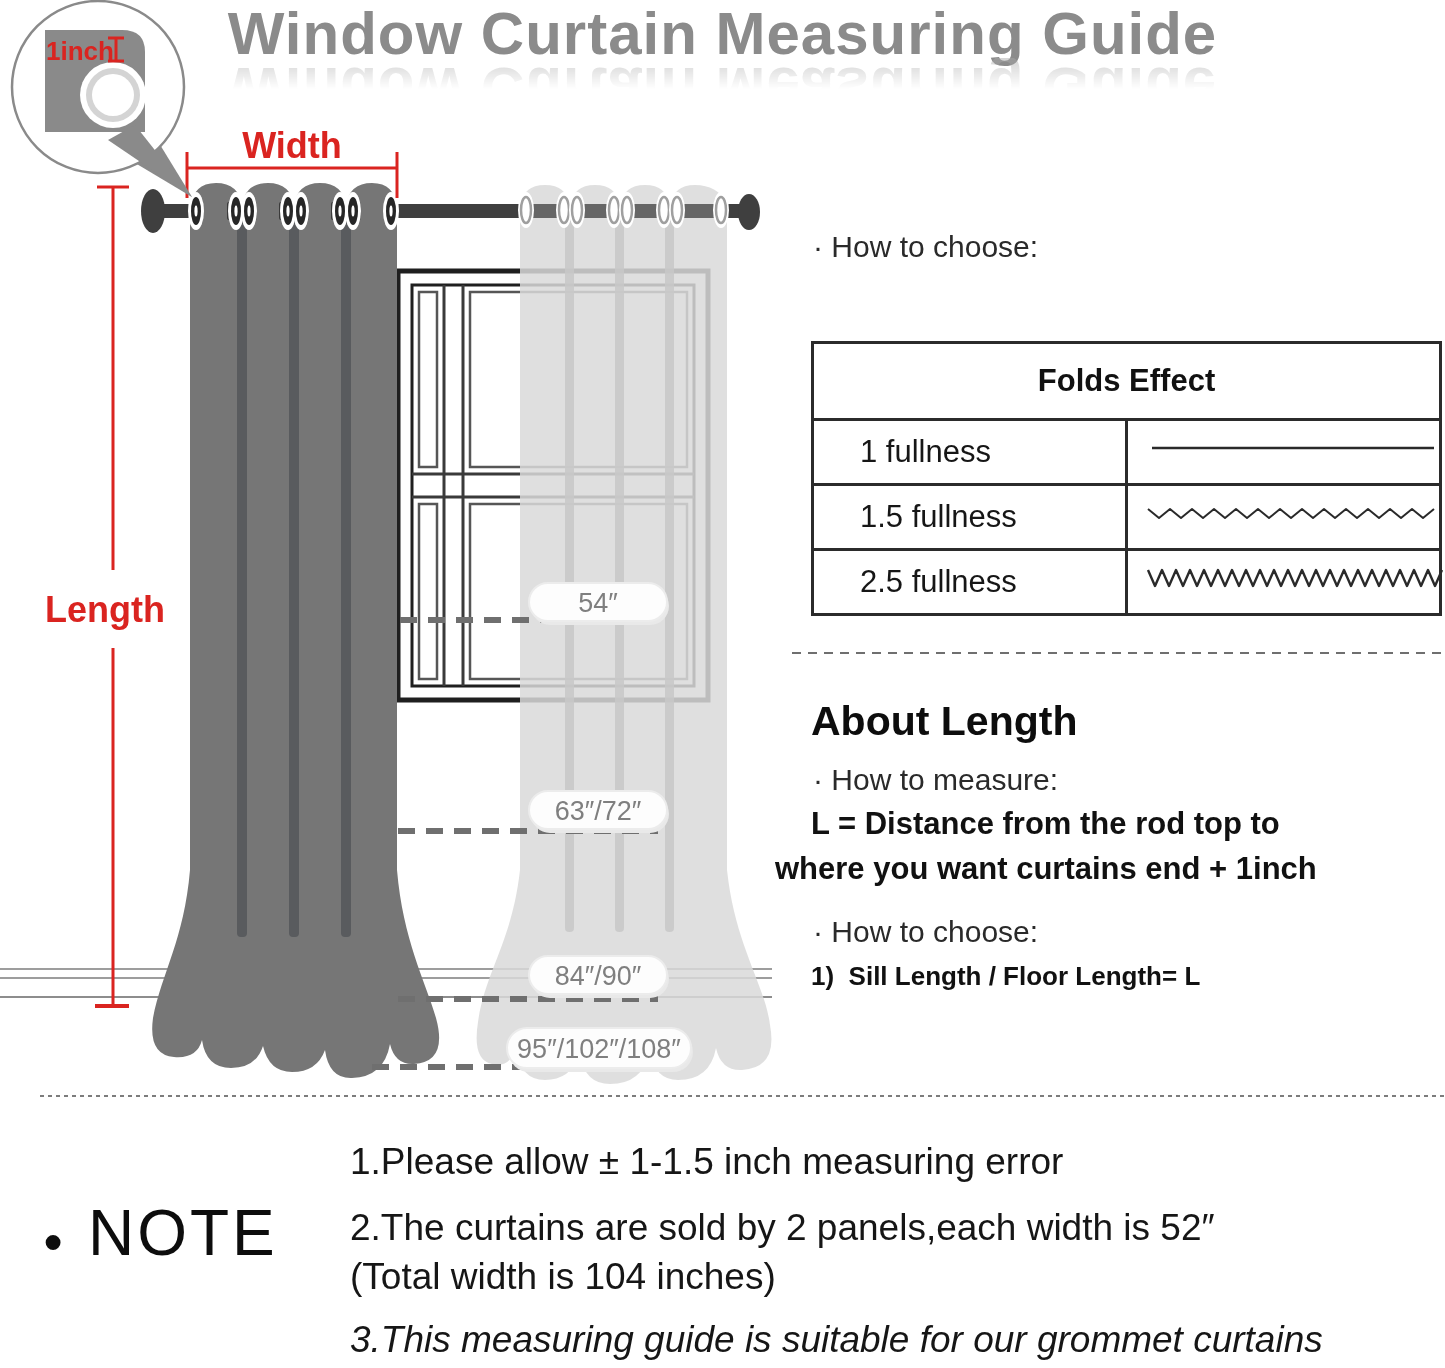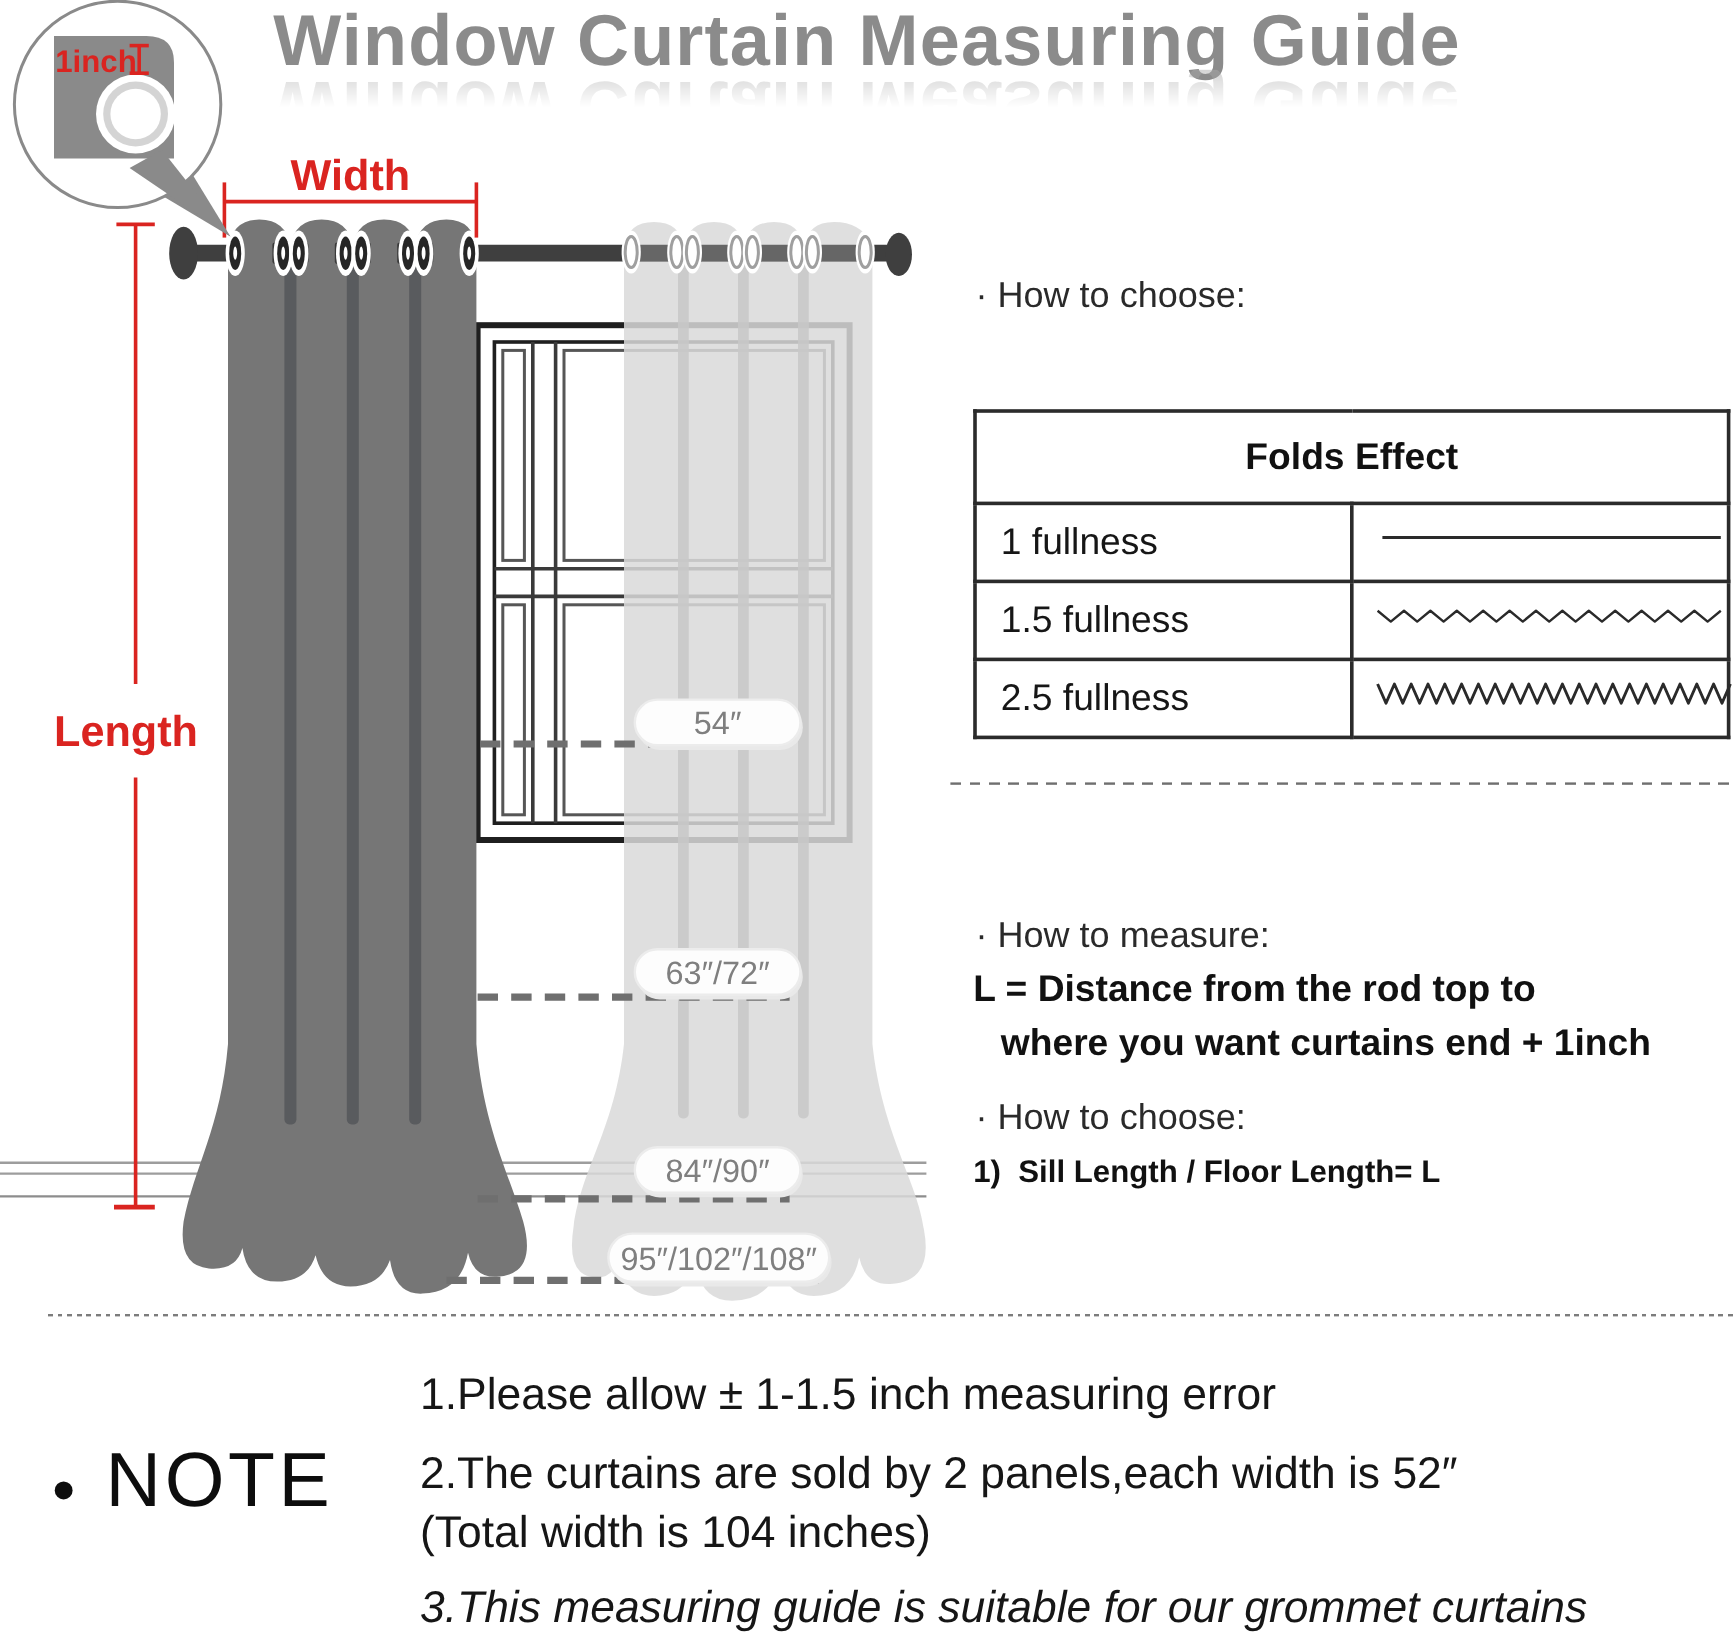--- a/index.html
+++ b/index.html
@@ -29,21 +29,21 @@
   .formula{font-size:31px;font-weight:700;color:#111;}
   .opt{font-size:26px;font-weight:700;color:#111;}
   
   .folds{
     position:absolute;left:811px;top:341px;width:631px;height:265px;
     border-collapse:collapse;table-layout:fixed;
   }
   .folds th,.folds td{border:3px solid #2b2b2b;}
   .folds th{font-size:31px;font-weight:700;color:#111;height:72px;text-align:center;}
   .folds td{font-size:31px;font-weight:400;color:#161616;height:60px;}
-  .folds td.lab{padding-left:20px;width:275px;}
+  .folds td.lab{padding-left:46px;width:275px;}
   .folds td.fold{text-align:left;padding-left:6px;}
   
   .dash-div{position:absolute;height:2px;
     background:repeating-linear-gradient(to right,#6f6f6f 0 9px,transparent 9px 16px);}
   .dot-div{position:absolute;height:2px;
     background:repeating-linear-gradient(to right,#7c7c7c 0 4px,transparent 4px 8px);}
   
   .note-bullet{position:absolute;left:44px;top:1212px;font-size:52px;font-weight:700;color:#0d0d0d;}
   .note-heading{position:absolute;left:88px;top:1196px;font-size:64px;font-weight:400;
     letter-spacing:3px;color:#0d0d0d;}
@@ -305,23 +305,24 @@
         <svg width="330" height="36" viewBox="0 0 330 36">
               <path fill="none" stroke="#2a2a2a" stroke-width="2.4" stroke-linejoin="round" d="M14,10 L21,26 L28,10 L35,26 L42,10 L49,26 L56,10 L63,26 L70,10 L77,26 L84,10 L91,26 L98,10 L105,26 L112,10 L119,26 L126,10 L133,26 L140,10 L147,26 L154,10 L161,26 L168,10 L175,26 L182,10 L189,26 L196,10 L203,26 L210,10 L217,26 L224,10 L231,26 L238,10 L245,26 L252,10 L259,26 L266,10 L273,26 L280,10 L287,26 L294,10 L301,26 L308,10"></path>
             </svg>
       </td>
     </tr>
   </tbody>
     </table>
 
   <div class="dash-div" style="left:792px;top:652px;width:653px;"></div>
 
+  <div class="rc h2" style="left:811px;top:698px;">About Length</div>
   <div class="rc sub" style="left:813px;top:763px;">· How to measure:</div>
   <div class="rc formula" style="left:811px;top:806px;">L = Distance from the rod top to</div>
-  <div class="rc formula" style="left:834px;top:851px;text-align:right;">where you want curtains end + 1inch</div>
+  <div class="rc formula" style="left:775px;top:851px;text-align:right;">where you want curtains end + 1inch</div>
   <div class="rc sub" style="left:813px;top:915px;">· How to choose:</div>
   <div class="rc opt" style="left:811px;top:961px;">1)  Sill Length / Floor Length= L</div>
 
   <div class="dot-div" style="left:40px;top:1095px;width:1405px;"></div>
 
   <span class="note-bullet">•</span>
   <span class="note-heading">NOTE</span>
 
   <div class="note-line" style="top:1141px;">1.Please allow ± 1-1.5 inch measuring error</div>
   <div class="note-line" style="top:1207px;">2.The curtains are sold by 2 panels,each width is 52″</div>

